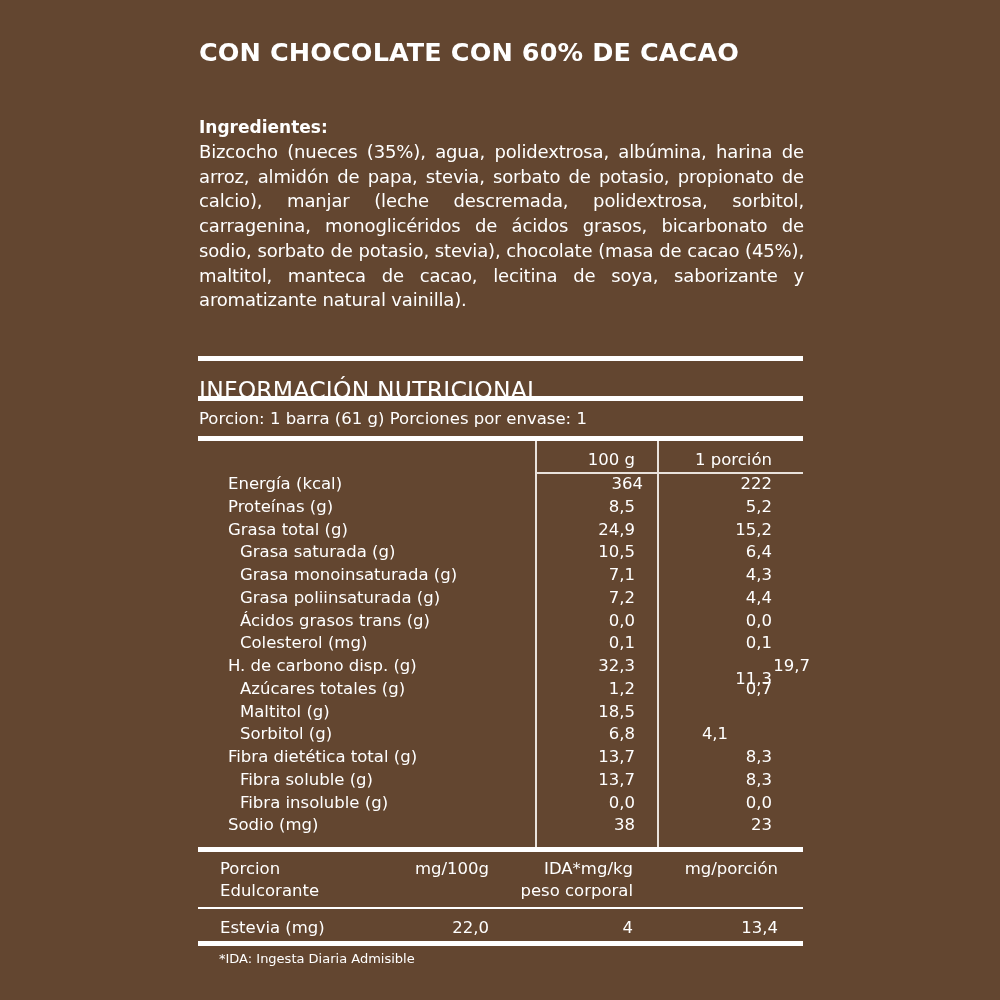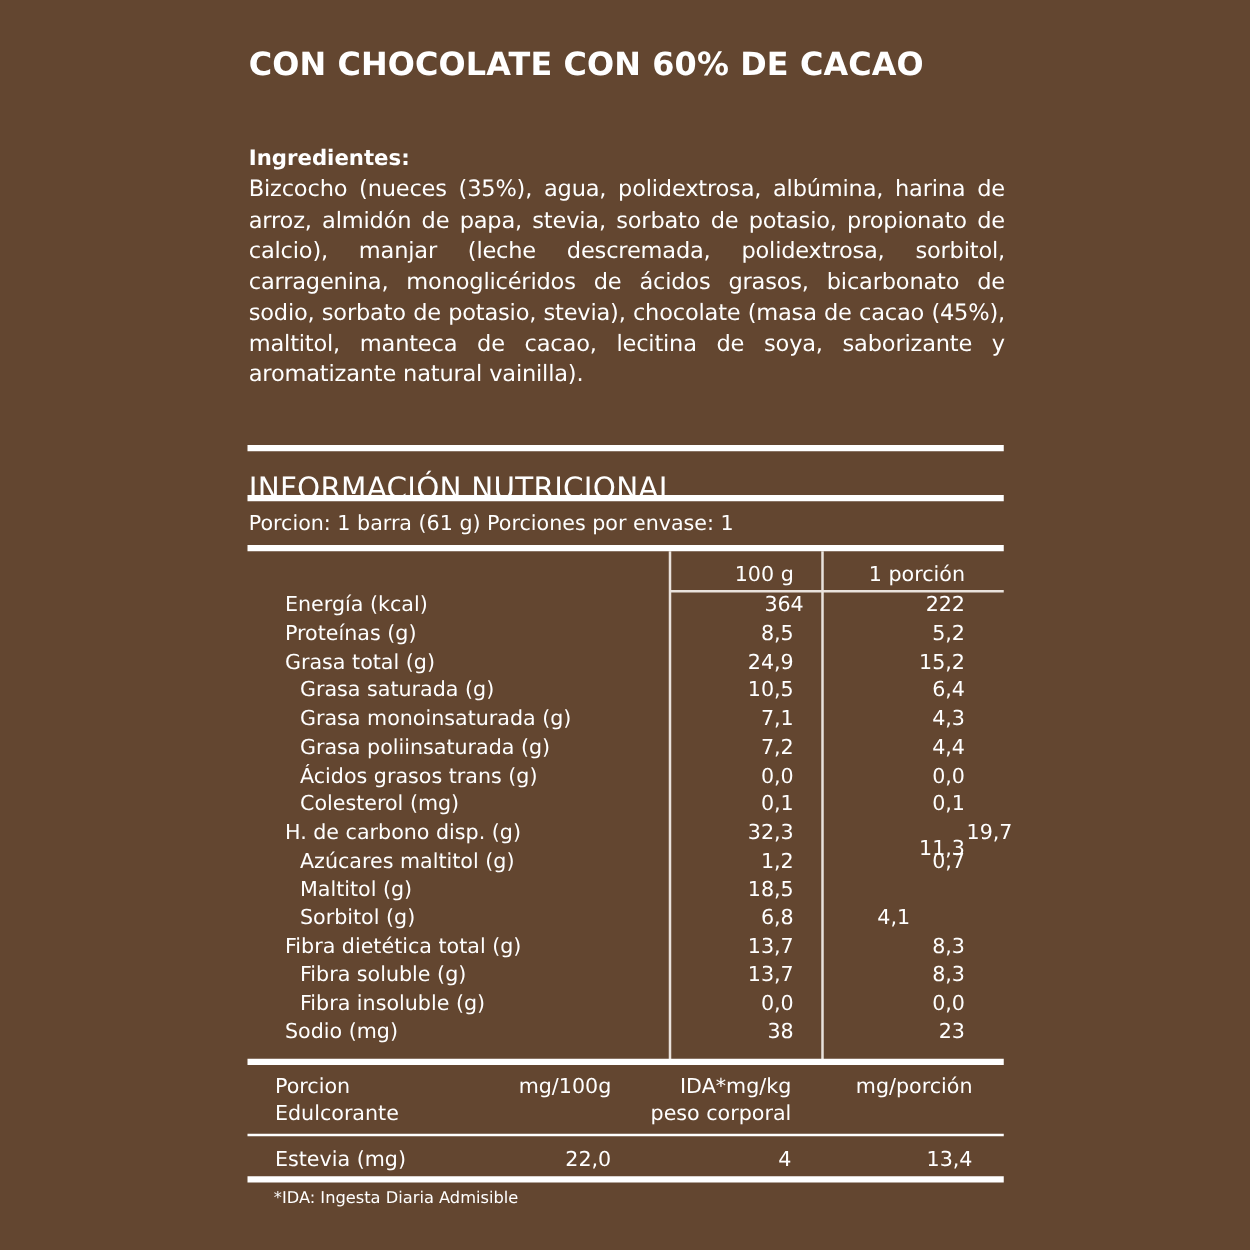--- a/index.html
+++ b/index.html
@@ -83,21 +83,21 @@
       <div class="row-val" style="left: 658px; width: 114px; top: 586.75px;">4,4</div>
       <div class="row-label" style="left: 240px; top: 609.5px;">Ácidos grasos trans (g)</div>
       <div class="row-val" style="left: 536px; width: 99px; top: 609.5px;">0,0</div>
       <div class="row-val" style="left: 658px; width: 114px; top: 609.5px;">0,0</div>
       <div class="row-label" style="left: 240px; top: 632.25px;">Colesterol (mg)</div>
       <div class="row-val" style="left: 536px; width: 99px; top: 632.25px;">0,1</div>
       <div class="row-val" style="left: 658px; width: 114px; top: 632.25px;">0,1</div>
       <div class="row-label" style="left: 228px; top: 655px;">H. de carbono disp. (g)</div>
       <div class="row-val" style="left: 536px; width: 99px; top: 655px;">32,3</div>
       <div class="row-val" style="left: 658px; width: 114px; top: 655px; margin-left: 38px;">19,7</div>
-      <div class="row-label" style="left: 240px; top: 677.75px;">Azúcares maltitol (g)</div>
+      <div class="row-label" style="left: 240px; top: 677.75px;">Azúcares totales (g)</div>
       <div class="row-val" style="left: 536px; width: 99px; top: 677.75px;">1,2</div>
       <div class="row-val" style="left: 658px; width: 114px; top: 677.75px;">0,7</div>
       <div class="row-label" style="left: 240px; top: 700.5px;">Maltitol (g)</div>
       <div class="row-val" style="left: 536px; width: 99px; top: 700.5px;">18,5</div>
       <div class="row-val" style="left: 658px; width: 114px; top: 668px;">11,3</div>
       <div class="row-label" style="left: 240px; top: 723.25px;">Sorbitol (g)</div>
       <div class="row-val" style="left: 536px; width: 99px; top: 723.25px;">6,8</div>
       <div class="row-val" style="left: 658px; width: 114px; top: 723.25px; text-align: center;">4,1</div>
       <div class="row-label" style="left: 228px; top: 746px;">Fibra dietética total (g)</div>
       <div class="row-val" style="left: 536px; width: 99px; top: 746px;">13,7</div>

